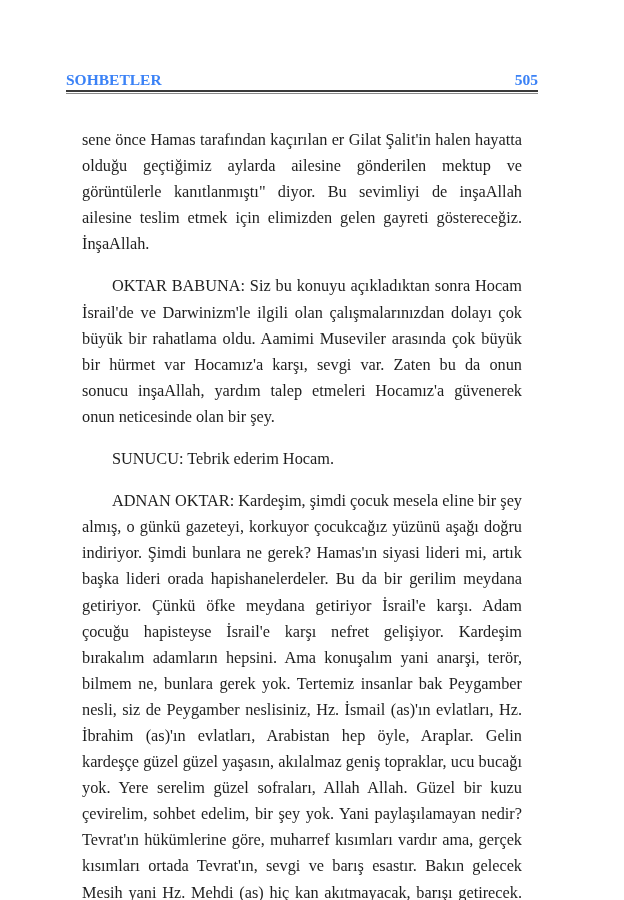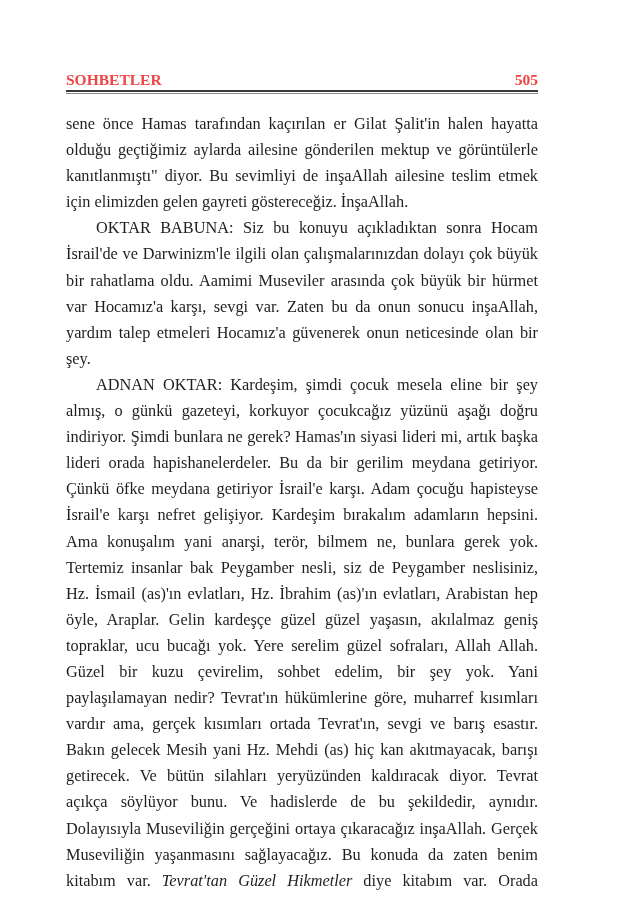--- a/index.html
+++ b/index.html
@@ -20,21 +20,21 @@
       left: 66px;
       top: 69px;
       width: 472px;
       height: 20px;
       display: flex;
       justify-content: space-between;
       align-items: flex-end;
       font-weight: bold;
       font-size: 15.5px;
       line-height: 18px;
-      color: #ef4444;
+      color: #3b82f6;
     }
     .header-rule {
       position: absolute;
       left: 66px;
       top: 90px;
       width: 472px;
       height: 5px;
     }
     .header-rule .thick {
       position: absolute;
@@ -54,21 +54,21 @@
       position: absolute;
       left: 66px;
       top: 111px;
       width: 472px;
       font-size: 16.3px;
       line-height: 26.1px;
       text-align: justify;
       hyphens: none;
     }
     .body-text p {
-      margin: 0;
+      margin: 16px;
     }
     .body-text p.indent {
       text-indent: 30px;
     }
     .speaker {
       font-weight: normal;
     }
     .book-title {
       font-style: italic;
     }
@@ -87,18 +87,22 @@
 
 <div class="body-text">
   <p>
     <span>sene önce Hamas tarafından kaçırılan er Gilat Şalit'in halen hayatta olduğu geçtiğimiz aylarda ailesine gönderilen mektup ve görüntülerle kanıtlanmıştı" diyor. Bu sevimliyi de inşaAllah ailesine teslim etmek için elimizden gelen gayreti göstereceğiz. İnşaAllah.</span>
   </p>
   <p class="indent">
     <span class="speaker">OKTAR BABUNA:</span>
     <span>Siz bu konuyu açıkladıktan sonra Hocam İsrail'de ve Darwinizm'le ilgili olan çalışmalarınızdan dolayı çok büyük bir rahatlama oldu. Aamimi Museviler arasında çok büyük bir hürmet var Hocamız'a karşı, sevgi var. Zaten bu da onun sonucu inşaAllah, yardım talep etmeleri Hocamız'a güvenerek onun neticesinde olan bir şey.</span>
   </p>
   <p class="indent">
+    <span class="speaker">SUNUCU:</span>
+    <span>Tebrik ederim Hocam.</span>
+  </p>
+  <p class="indent">
     <span class="speaker">ADNAN OKTAR:</span>
     <span>Kardeşim, şimdi çocuk mesela eline bir şey almış, o günkü gazeteyi, korkuyor çocukcağız yüzünü aşağı doğru indiriyor. Şimdi bunlara ne gerek? Hamas'ın siyasi lideri mi, artık başka lideri orada hapishanelerdeler. Bu da bir gerilim meydana getiriyor. Çünkü öfke meydana getiriyor İsrail'e karşı. Adam çocuğu hapisteyse İsrail'e karşı nefret gelişiyor. Kardeşim bırakalım adamların hepsini. Ama konuşalım yani anarşi, terör, bilmem ne, bunlara gerek yok. Tertemiz insanlar bak Peygamber nesli, siz de Peygamber neslisiniz, Hz. İsmail (as)'ın evlatları, Hz. İbrahim (as)'ın evlatları, Arabistan hep öyle, Araplar. Gelin kardeşçe güzel güzel yaşasın, akılalmaz geniş topraklar, ucu bucağı yok. Yere serelim güzel sofraları, Allah Allah. Güzel bir kuzu çevirelim, sohbet edelim, bir şey yok. Yani paylaşılamayan nedir? Tevrat'ın hükümlerine göre, muharref kısımları vardır ama, gerçek kısımları ortada Tevrat'ın, sevgi ve barış esastır. Bakın gelecek Mesih yani Hz. Mehdi (as) hiç kan akıtmayacak, barışı getirecek. Ve bütün silahları yeryüzünden kaldıracak diyor. Tevrat açıkça söylüyor bunu. Ve hadislerde de bu şekildedir, aynıdır. Dolayısıyla Museviliğin gerçeğini ortaya çıkaracağız inşaAllah. Gerçek Museviliğin yaşanmasını sağlayacağız. Bu konuda da zaten benim kitabım var.</span>
     <span class="book-title">Tevrat'tan Güzel Hikmetler</span>
     <span>diye kitabım var. Orada Tevrat'tan tahrif olmamış, güzel bütün sözleri aldık inşaAllah. Bunları İsrailli genç-</span>
   </p>
 </div>
 
 </body></html>

